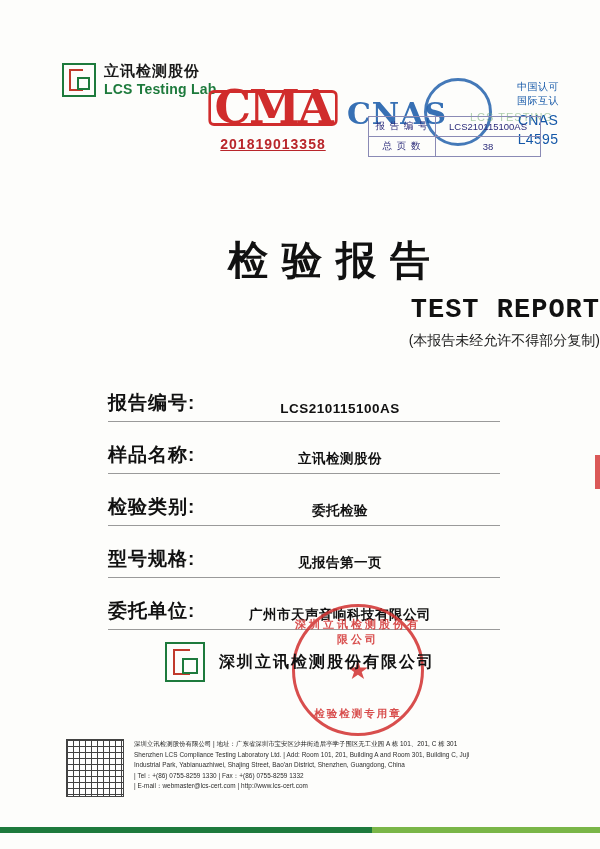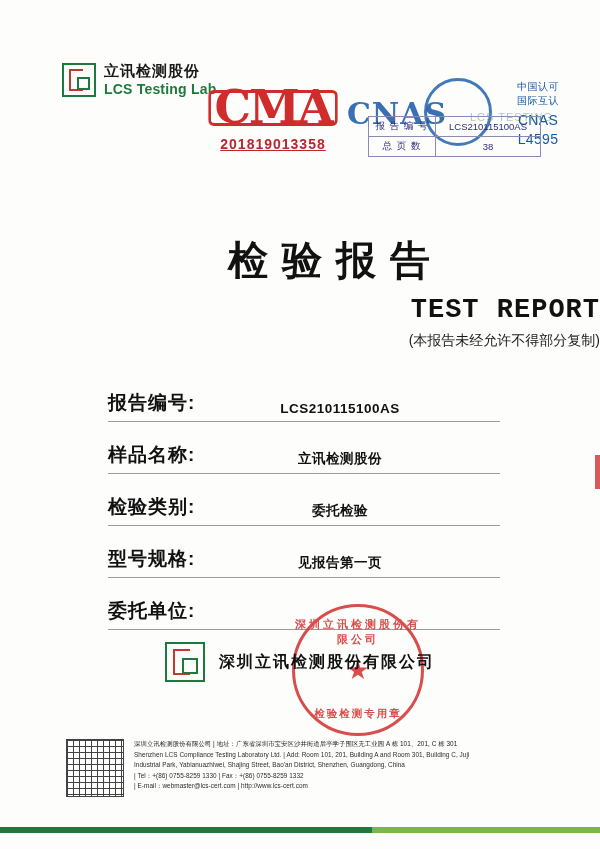--- a/index.html
+++ b/index.html
@@ -445,20 +445,21 @@
       <div class="field-value">委托检验</div>
     </div>
 
     <div class="field-row">
       <div class="field-label">型号规格:</div>
       <div class="field-value">见报告第一页</div>
     </div>
 
     <div class="field-row">
       <div class="field-label">委托单位:</div>
+      <div class="field-value">广州市天声音响科技有限公司</div>
     </div>
   </div>
 
   <div class="stamp">
     <div class="top-text">深圳立讯检测股份有限公司</div>
     <div class="star">★</div>
     <div class="bottom-text">检验检测专用章</div>
   </div>
 
   <div class="company-row">

